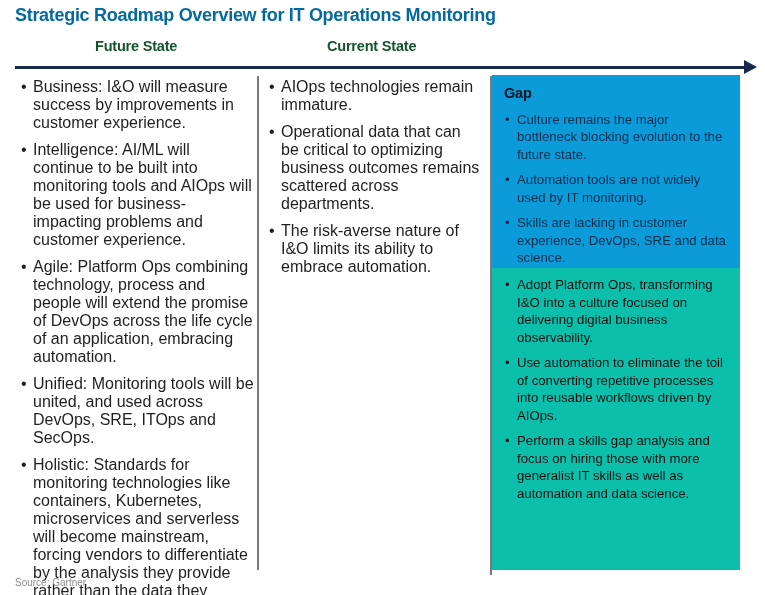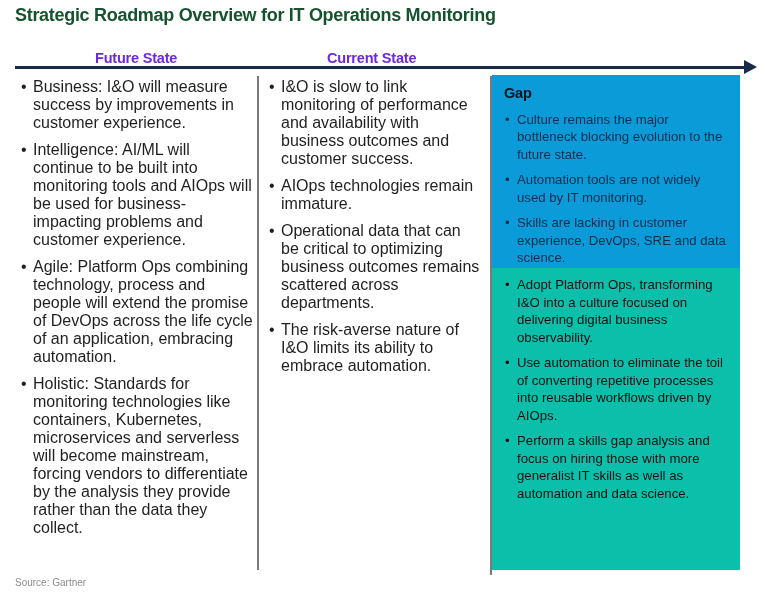--- a/index.html
+++ b/index.html
@@ -15,31 +15,31 @@
   }
 
   .page-title {
     position: absolute;
     left: 15px;
     top: 5px;
     margin: 0;
     font-size: 18px;
     font-weight: 800;
     letter-spacing: -0.3px;
-    color: #14532d;
+    color: #0369a1;
     white-space: nowrap;
   }
 
   .col-header {
     position: absolute;
-    top: 50px;
+    top: 38px;
     font-size: 14.5px;
     font-weight: 800;
     letter-spacing: -0.2px;
-    color: #6d28d9;
+    color: #14532d;
     white-space: nowrap;
   }
   .col-header.future  { left: 95px; }
   .col-header.current { left: 327px; }
 
   .arrow-line {
     position: absolute;
     left: 15px;
     top: 66px;
     width: 731px;
@@ -137,25 +137,25 @@
   <div class="arrow-line"></div>
   <div class="arrow-head"></div>
 
   <div class="divider d1"></div>
   <div class="divider d2"></div>
 
   <div class="col future">
     <div class="bullet">Business: I&amp;O will measure success by improvements in customer experience.</div>
     <div class="bullet">Intelligence: AI/ML will continue to be built into monitoring tools and AIOps will be used for business-impacting problems and customer experience.</div>
     <div class="bullet">Agile: Platform Ops combining technology, process and people will extend the promise of DevOps across the life cycle of an application, embracing automation.</div>
+    <div class="bullet">Unified: Monitoring tools will be united, and used across DevOps, SRE, ITOps and SecOps.</div>
     <div class="bullet">Holistic: Standards for monitoring technologies like containers, Kubernetes, microservices and serverless will become mainstream, forcing vendors to differentiate by the analysis they provide rather than the data they collect.</div>
   </div>
 
   <div class="col current">
-    <div class="bullet">I&amp;O is slow to link monitoring of performance and availability with business outcomes and customer success.</div>
     <div class="bullet">AIOps technologies remain immature.</div>
     <div class="bullet">Operational data that can be critical to optimizing business outcomes remains scattered across departments.</div>
     <div class="bullet">The risk-averse nature of I&amp;O limits its ability to embrace automation.</div>
   </div>
 
   <div class="panel gap">
     <h2>Gap</h2>
     <div class="bullet">Culture remains the major bottleneck blocking evolution to the future state.</div>
     <div class="bullet">Automation tools are not widely used by IT monitoring.</div>
     <div class="bullet">Skills are lacking in customer experience, DevOps, SRE and data science.</div>

